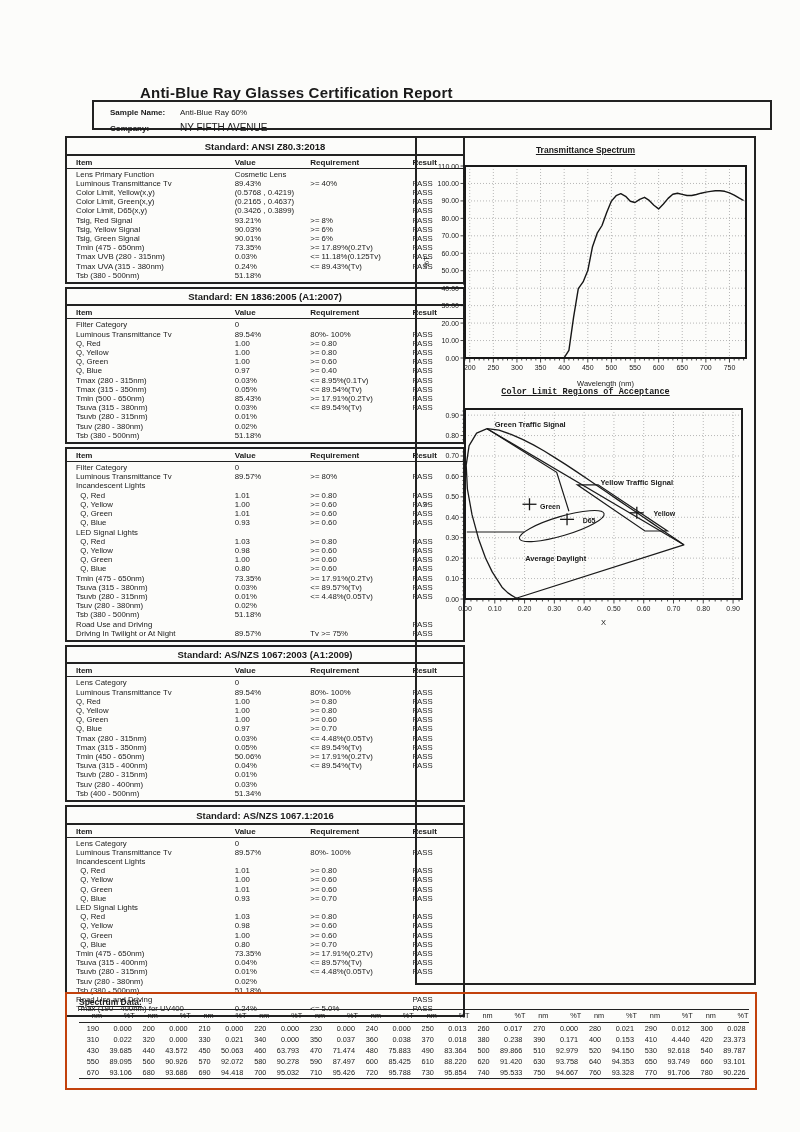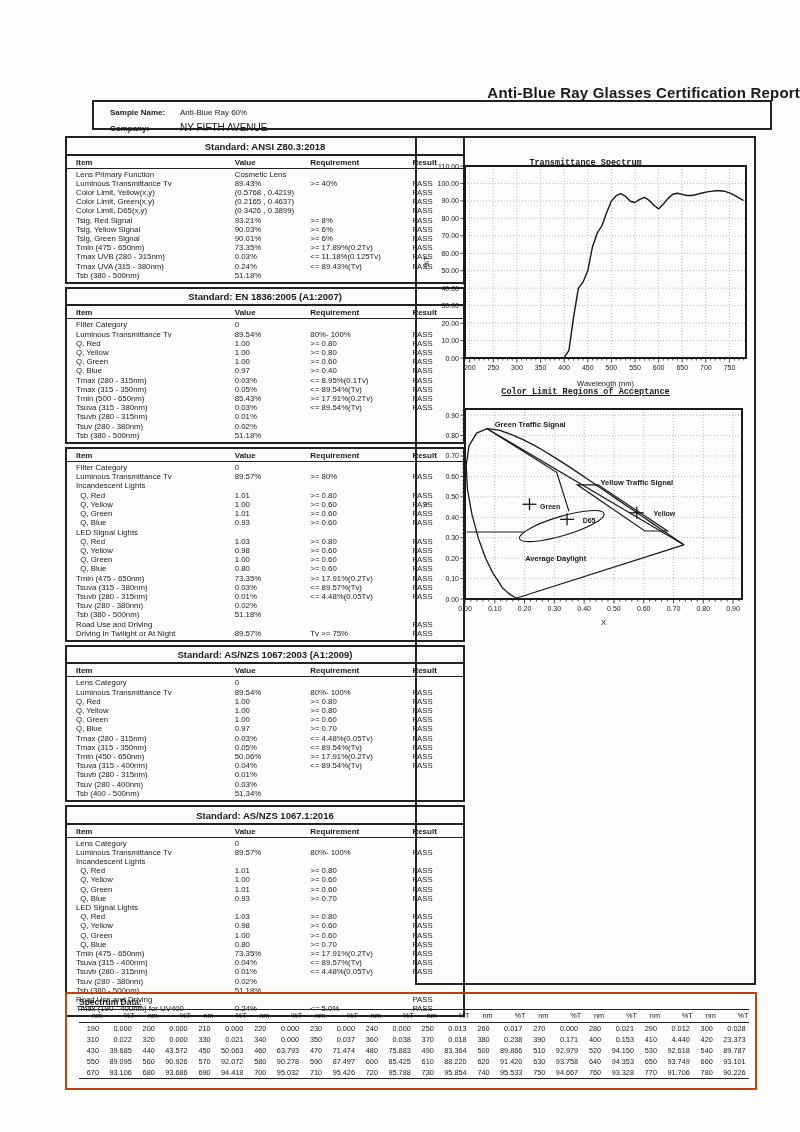--- a/index.html
+++ b/index.html
@@ -1,40 +1,40 @@
 <!DOCTYPE html>
 <html><head>
 <meta charset="utf-8">
 <style>
   html,body{margin:0;padding:0;background:#e8e8e6;}
   .page{position:relative;width:800px;height:1132px;background:#fcfcfa;margin:0 auto;
         font-family:"Liberation Sans", sans-serif;color:#1a1a1a;overflow:hidden;}
   .report-title{position:absolute;top:84px;left:0;width:800px;box-sizing:border-box;
-        padding-left:140px;text-align:right;font-size:15px;font-weight:bold;letter-spacing:.2px;}
+        padding-left:140px;text-align:left;font-size:15px;font-weight:bold;letter-spacing:.2px;}
   .sample-box{position:absolute;left:60px;top:100px;width:680px;height:30px;
         border:2px solid #222;box-sizing:border-box;padding:1px 0 0 16px;margin-left:32px;}
   .sample-row{line-height:13px;white-space:nowrap;}
   .s-label{display:inline-block;width:70px;font-weight:bold;font-size:8px;}
   .s-val{font-size:8px;}
   .s-val.big{font-size:10px;}
   .left-col{position:absolute;left:65px;top:136px;width:400px;}
   .std-box{border:2px solid #222;box-sizing:border-box;margin-bottom:3px;background:#fcfcfa;}
   .std-title{font-size:9.5px;font-weight:bold;text-align:center;padding:2.5px 0 2px 0;
         border-bottom:2px solid #222;}
   .std-row{display:grid;grid-template-columns:42% 20% 27% 11%;padding:0 9px;}
   .std-head{font-weight:bold;font-size:8px;padding-top:2px;padding-bottom:1px;
         border-bottom:1.2px solid #222;margin:0 0 1px 0;}
   .std-body{padding-bottom:2px;}
   .std-body .std-row .c{font-size:7.8px;line-height:9.2px;white-space:pre;overflow:hidden;}
   .std-head .c{font-size:8px;}
   .right-box{position:absolute;left:415px;top:136px;width:341px;height:849px;
         border:2px solid #222;box-sizing:border-box;}
   .chart-title{position:absolute;left:0;width:100%;text-align:center;font-size:8.5px;
         font-weight:bold;text-decoration:underline;}
-  #chart1-title{top:20px;font-family:Liberation Mono, monospace;}
+  #chart1-title{top:7px;}
   #chart2-title{top:249px;font-family:Liberation Mono, monospace;}
   #chart1{position:absolute;left:0px;top:20px;}
   #chart2{position:absolute;left:0px;top:261px;}
   .spectrum-box{position:absolute;left:65px;top:992px;width:692px;height:98px;
         border:2px solid #c2410c;box-sizing:border-box;padding:3px 0 0 12px;}
   .spec-title{font-size:8.5px;font-weight:bold;text-decoration:underline;margin-bottom:2px;}
   .spec-grid{display:grid;grid-template-columns:repeat(12,23px 32.8px);
         border-bottom:1.5px solid #222;width:670px;}
   .spec-grid .cell{font-size:7.3px;line-height:11px;text-align:right;padding-right:3px;}
   .spec-grid .sh{border-top:1px solid #222;border-bottom:1px solid #222;line-height:12px;

